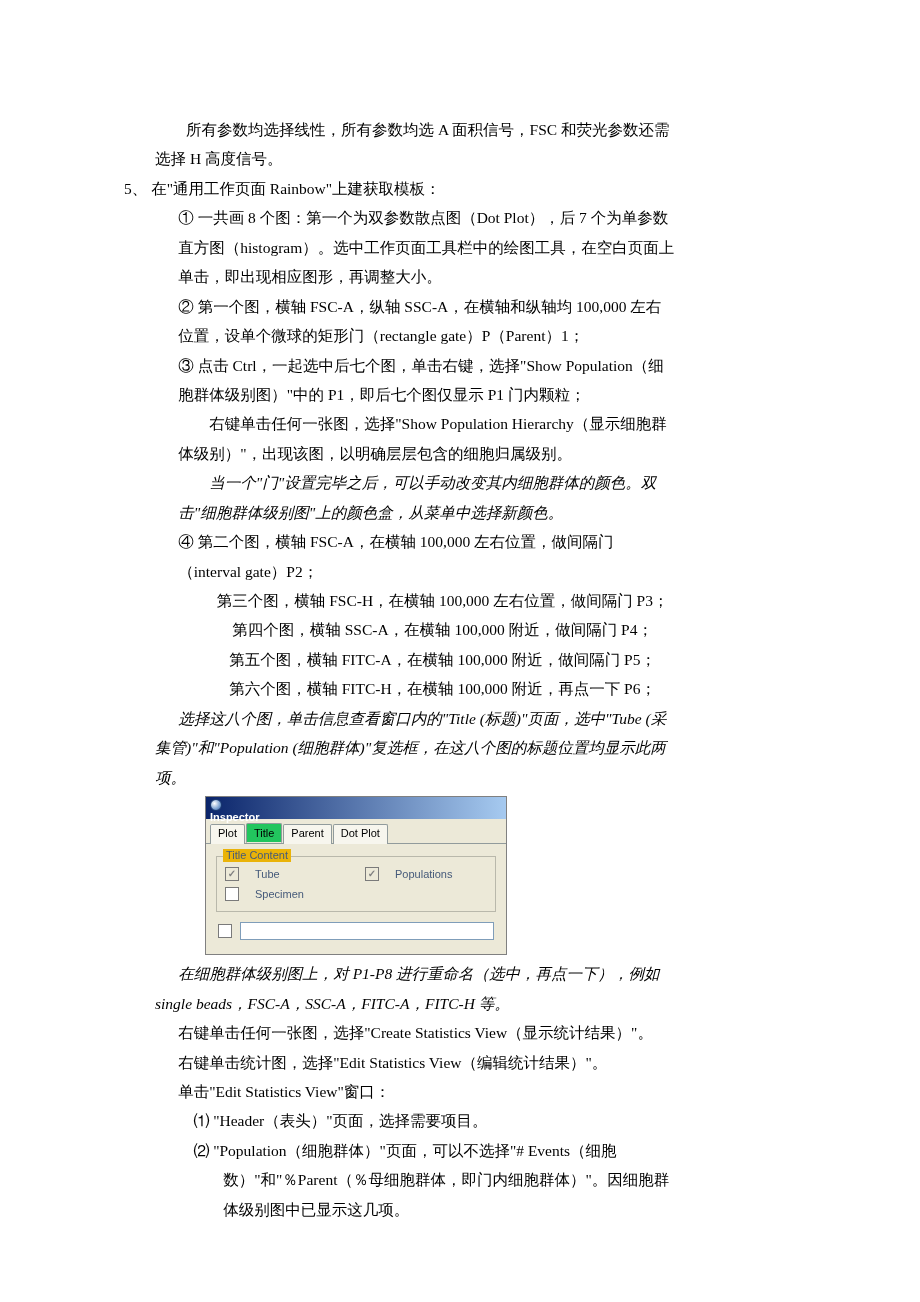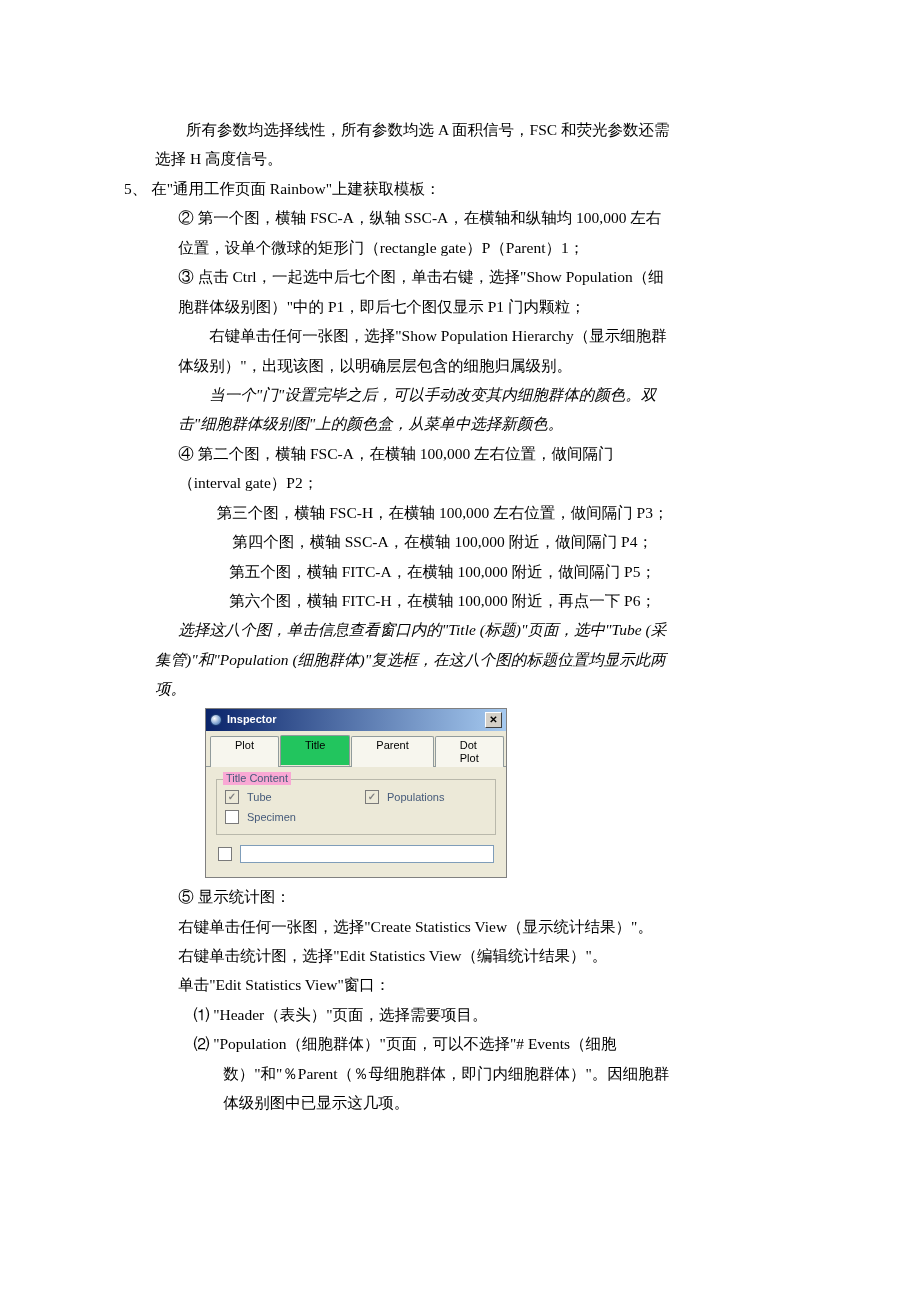--- a/index.html
+++ b/index.html
@@ -31,23 +31,24 @@
     border: 1px solid #808080;
     font-family: "Tahoma","Arial",sans-serif;
     font-size: 11px;
     background: #ece9d8;
     line-height: 1.2;
   }
   .ins-titlebar {
     background: linear-gradient(to right,#0a246a,#a6caf0);
     color: #fff;
     display: flex;
-    align-items: center;
+    align-items: flex-start;
     padding: 2px 4px;
     height: 18px;
+    flex-direction: column;
   }
   .ins-titlebar .lens {
     width: 10px; height: 10px;
     border-radius: 50%;
     background: radial-gradient(circle at 35% 35%,#fff,#7aa0d0 60%,#2a5090);
     border: 1px solid #1a3a70;
     margin-right: 5px;
     flex-shrink: 0;
   }
   .ins-titlebar .ttl { flex: 1; font-weight: bold; }
@@ -67,21 +68,21 @@
   }
   .ins-tabs {
     display: flex;
     padding: 4px 4px 0 4px;
     border-bottom: 1px solid #919b9c;
   }
   .ins-tab {
     border: 1px solid #919b9c;
     border-bottom: none;
     background: #f7f6ee;
-    padding: 2px 24px;
+    padding: 2px 7px;
     margin-right: 1px;
     border-radius: 2px 2px 0 0;
     color: #000;
     position: relative;
     top: 1px;
   }
   .ins-tab.active {
     background: #22c55e;
     border-bottom: 1px solid #ece9d8;
     padding-top: 3px;
@@ -90,26 +91,26 @@
   .ins-body { padding: 8px 10px 14px 10px; }
   .fieldset {
     border: 1px solid #b9b8ab;
     padding: 10px 8px 10px 8px;
     position: relative;
     margin-top: 4px;
   }
   .fieldset .legend {
     position: absolute;
     top: -8px; left: 6px;
-    background: #f9a8d4;
+    background: #eab308;
     padding: 0 3px;
     color: #455a7a;
     font-size: 11px;
   }
-  .chk-row { display: flex; align-items: center; gap: 8px; }
+  .chk-row { display: flex; align-items: center; gap: 16px; }
   .chk-row + .chk-row { margin-top: 6px; }
   .chk {
     width: 12px; height: 12px;
     background: #fff;
     border: 1px solid #7a7a7a;
     display: inline-flex;
     align-items: center; justify-content: center;
     font-size: 10px; color: #3a3a3a;
   }
   .chk.grayed { background: #ece9d8; color: #808080; }
@@ -130,20 +131,21 @@
 </style>
 </head>
 <body>
 
 <div class="page">
 
   <div class="para">所有参数均选择线性，所有参数均选 A 面积信号，FSC 和荧光参数还需选择 H 高度信号。</div>
 
   <div class="numbered">5、 在"通用工作页面 Rainbow"上建获取模板：</div>
 
+  <div class="sub">①  一共画 8 个图：第一个为双参数散点图（Dot Plot），后 7 个为单参数直方图（histogram）。选中工作页面工具栏中的绘图工具，在空白页面上单击，即出现相应图形，再调整大小。</div>
   <div class="sub">②  第一个图，横轴 FSC-A，纵轴 SSC-A，在横轴和纵轴均 100,000 左右位置，设单个微球的矩形门（rectangle gate）P（Parent）1；</div>
   <div class="sub">③  点击 Ctrl，一起选中后七个图，单击右键，选择"Show Population（细胞群体级别图）"中的 P1，即后七个图仅显示 P1 门内颗粒；</div>
   <div class="sub" style="text-indent:2em;">右键单击任何一张图，选择"Show Population Hierarchy（显示细胞群体级别）"，出现该图，以明确层层包含的细胞归属级别。</div>
   <div class="sub italic" style="text-indent:2em;">当一个"门"设置完毕之后，可以手动改变其内细胞群体的颜色。双击"细胞群体级别图"上的颜色盒，从菜单中选择新颜色。</div>
 
   <div class="sub">④  第二个图，横轴 FSC-A，在横轴 100,000 左右位置，做间隔门（interval gate）P2；</div>
   <div class="sub2">第三个图，横轴 FSC-H，在横轴 100,000 左右位置，做间隔门 P3；</div>
   <div class="sub2">第四个图，横轴 SSC-A，在横轴 100,000 附近，做间隔门 P4；</div>
   <div class="sub2">第五个图，横轴 FITC-A，在横轴 100,000 附近，做间隔门 P5；</div>
   <div class="sub2">第六个图，横轴 FITC-H，在横轴 100,000 附近，再点一下 P6；</div>
@@ -184,22 +186,22 @@
           </div>
         </div>
       </div>
       <div class="inputline">
         <span class="chk"></span>
         <span class="textinput"></span>
       </div>
     </div>
   </div>
 
-
-  <div class="sub">⑤  显示统计图：</div>
+  <div class="italic-block">在细胞群体级别图上，对 P1-P8 进行重命名（选中，再点一下），例如 single beads，FSC-A，SSC-A，FITC-A，FITC-H 等。</div>
+
   <div class="sub" style="text-indent:0;">右键单击任何一张图，选择"Create Statistics View（显示统计结果）"。</div>
   <div class="sub" style="text-indent:0;">右键单击统计图，选择"Edit Statistics View（编辑统计结果）"。</div>
   <div class="sub" style="text-indent:0;">单击"Edit Statistics View"窗口：</div>
 
   <div class="num-list">
     <div class="num-item">⑴ "Header（表头）"页面，选择需要项目。</div>
     <div class="num-item">⑵ "Population（细胞群体）"页面，可以不选择"# Events（细胞数）"和"％Parent（％母细胞群体，即门内细胞群体）"。因细胞群体级别图中已显示这几项。</div>
   </div>
 
 </div>

